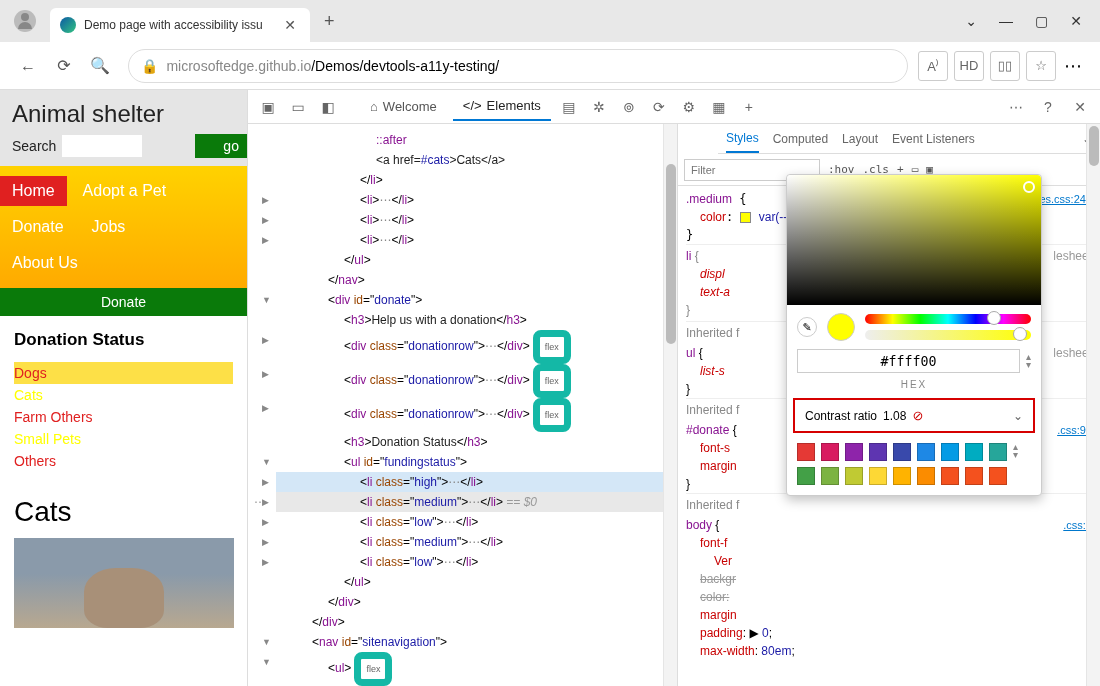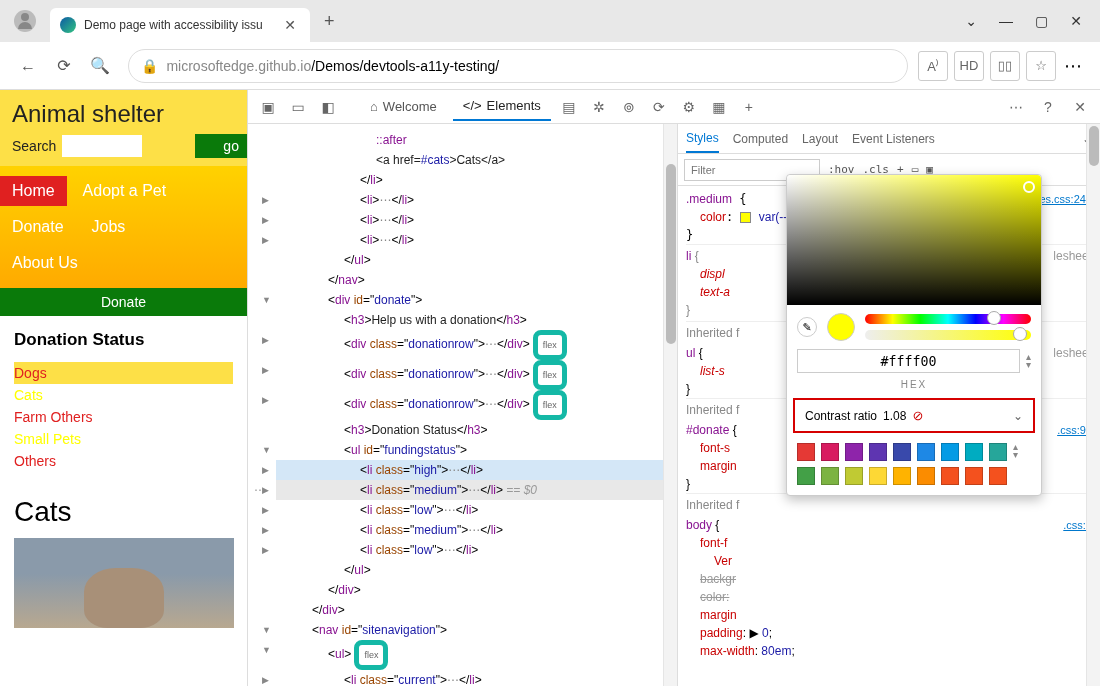--- a/index.html
+++ b/index.html
@@ -23,21 +23,21 @@
 .tbtn { width: 36px; height: 36px; display: flex; align-items: center; justify-content: center; cursor: pointer; color: #555; font-size: 16px; }
 .urlbar { flex: 1; height: 34px; border: 1px solid #ddd; border-radius: 17px; margin: 0 10px; display: flex; align-items: center; padding: 0 12px; font-size: 14px; }
 .url-dim { color: #888; }
 .tactions { display: flex; gap: 6px; }
 .ticon { width: 30px; height: 30px; display: flex; align-items: center; justify-content: center; color: #666; font-size: 13px; cursor: pointer; border: 1px solid #ccc; border-radius: 3px; }
 .tmore { font-size: 18px; padding: 0 8px; cursor: pointer; }
 
 
 .content { display: flex; height: calc(100% - 90px); background: #fff; }
 .page { width: 248px; border-right: 1px solid #ddd; overflow: hidden; font-size: 14px; }
-.hdr { background: #fde047; padding: 10px 12px 8px; }
+.hdr { background: #e5e5e5; padding: 10px 12px 8px; }
 .hdr h1 { font-size: 24px; font-weight: 300; color: #222; }
 .srch { display: flex; align-items: center; gap: 6px; margin-top: 6px; }
 .srch-lbl { color: #222; }
 .srch-inp { width: 80px; height: 22px; border: none; }
 .gobtn { background: #0a7a0a; color: #fff; border: none; padding: 4px 28px; font-size: 14px; margin-left: 47px; }
 .nav { background: linear-gradient(#ffd200,#ffaa00); padding: 10px 0; }
 .nav a { display: inline-block; color: #fff; padding: 6px 12px; font-size: 16px; }
 .nav a.cur { background: #e02020; }
 .nav-row2, .nav-row3 { margin-top: 6px; }
 .donbar { background: #0a7a0a; color: #fff; text-align: center; padding: 6px; }
@@ -61,32 +61,32 @@
 
 .dt-body { flex: 1; display: flex; overflow: hidden; }
 .elements { width: 430px; border-right: 1px solid #ddd; font-family: Consolas, monospace; font-size: 12px; overflow: hidden; position: relative; }
 .el-tree { padding: 6px 0 0 28px; line-height: 20px; white-space: nowrap; }
 .el-tree .row { position: relative; }
 .tri { position: absolute; left: -14px; color: #888; font-size: 9px; cursor: pointer; }
 .tag { color: #881391; }
 .attr { color: #994500; }
 .val { color: #1a1aa6; }
 .txt { color: #222; }
-.badge { display: inline-block; border: 5px solid #14b8a6; border-radius: 8px; font-size: 9px; padding: 0 5px; color: #666; margin-left: 3px; }
+.badge { display: inline-block; border: 7px solid #14b8a6; border-radius: 8px; font-size: 9px; padding: 0 5px; color: #666; margin-left: 3px; }
 .hlrow { background: #d4e7f7; }
 .selrow { background: #e8e8e8; padding-left: 2px; }
 .dots-ic { display: inline-block; color: #888; }
 .dimtxt { color: #999; font-style: italic; }
 .gutter { position: absolute; left: 4px; color: #999; top: 0; line-height: 20px; font-size: 12px; }
 .hscroll { height: 10px; background: #eee; border-top: 1px solid #ddd; }
 .hscroll::before { content: ''; display: block; width: 60%; height: 100%; background: #bbb; border-radius: 3px; }
 
 
 .styles { flex: 1; overflow: hidden; position: relative; font-size: 12px; }
-.st-tabs { height: 30px; border-bottom: 1px solid #ddd; display: flex; align-items: center; padding: 0 8px; gap: 14px; }
+.st-tabs { height: 30px; border-bottom: 1px solid #ddd; display: flex; align-items: center; padding: 0 8px; gap: 14px; margin-left: 40px; }
 .st-tab { font-size: 12px; color: #666; cursor: pointer; padding: 6px 0; }
 .st-tab.active { color: #0078d4; border-bottom: 2px solid #0078d4; }
 .st-tabs .chev { margin-left: auto; color: #666; cursor: pointer; }
 .st-filter { height: 32px; border-bottom: 1px solid #ddd; display: flex; align-items: center; padding: 0 6px; gap: 8px; }
 .st-filter input { width: 136px; height: 22px; border: 1px solid #ccc; padding: 0 6px; font-size: 11px; }
 .st-mini { font-family: Consolas,monospace; font-size: 11px; color: #555; cursor: pointer; }
 .st-pane { font-family: Consolas,monospace; padding: 4px 8px; line-height: 18px; position: relative; }
 .sel { color: #881391; }
 .prop { color: #c80000; margin-left: 14px; }
 .pval { color: #1a1aa6; }

